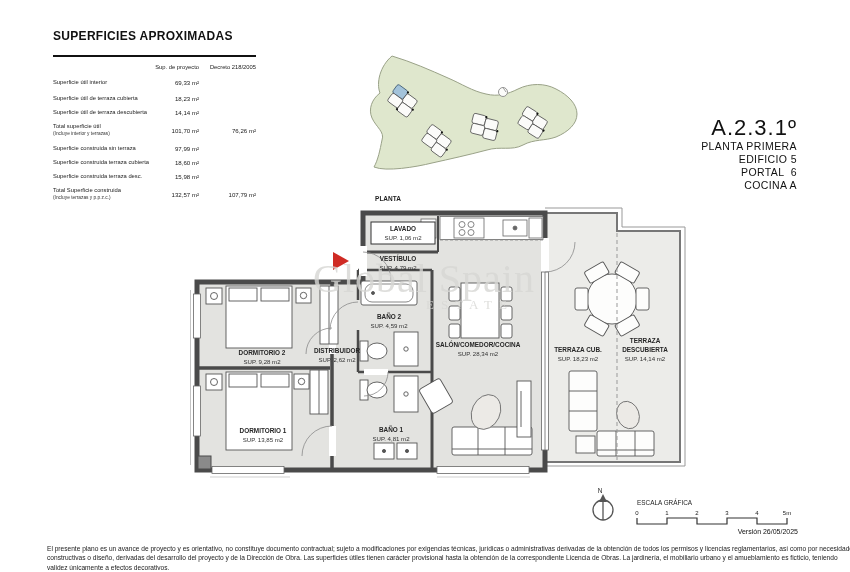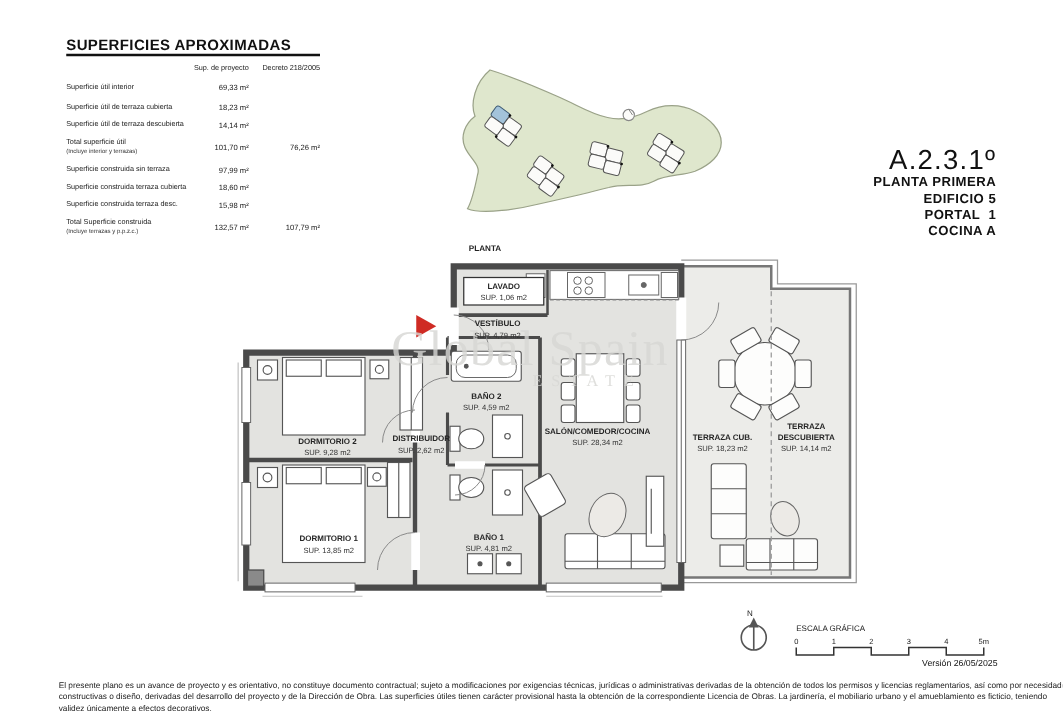--- a/index.html
+++ b/index.html
@@ -1,33 +1,33 @@
 <!DOCTYPE html>
 <html><head>
 <meta charset="utf-8">
 <style>
   html,body{margin:0;padding:0;background:#ffffff;}
   .page{position:relative;width:850px;height:572px;background:#fff;overflow:hidden;
         font-family:"Liberation Sans",sans-serif;color:#1a1a1a;}
   
   .surfaces{position:absolute;left:53px;top:29px;width:203px;}
   .s-title{font-size:12px;font-weight:700;letter-spacing:.3px;color:#111;
-           border-bottom:2.2px solid #111;padding-bottom:0;}
+           border-bottom:2.2px solid #111;padding-bottom:12px;}
   .s-head{display:flex;margin-top:7px;font-size:5.8px;color:#222;}
   .s-head .sp{width:94px;} .s-head .h1{width:52px;text-align:right;} .s-head .h2{width:57px;text-align:right;}
   .s-row{display:flex;align-items:center;margin-top:7px;}
   .s-row .lbl{width:102px;font-size:5.8px;line-height:6.6px;color:#1c1c1c;}
   .s-row .sub{font-size:4.8px;color:#333;margin-top:1px;}
   .s-row .v1{width:44px;text-align:right;font-size:6.1px;}
   .s-row .v2{width:57px;text-align:right;font-size:6.1px;}
   .mt-lg{margin-top:9px;} .mt-md{margin-top:8px;}
   
   .unit{position:absolute;right:53px;top:116px;text-align:right;color:#111;}
   .unit .code{font-size:22px;letter-spacing:1px;line-height:24px;}
-  .unit .uline{font-size:10.5px;letter-spacing:.4px;line-height:13px;white-space:pre;font-weight:bold;}
+  .unit .uline{font-size:10.5px;letter-spacing:.4px;line-height:13px;white-space:pre;}
   
   .version{position:absolute;left:598px;top:528px;width:200px;text-align:right;font-size:7px;color:#111;}
   .disclaimer{position:absolute;left:47px;top:544px;font-size:6.6px;line-height:9.4px;color:#1a1a1a;white-space:nowrap;}
   svg{position:absolute;}
   .rn{font:700 6.4px "Liberation Sans",sans-serif;fill:#262626;text-anchor:middle;}
   .ra{font:400 6.1px "Liberation Sans",sans-serif;fill:#333;text-anchor:middle;}
   .cap{font:700 6.5px "Liberation Sans",sans-serif;fill:#222;text-anchor:middle;}
   .wm1{font:400 40px "Liberation Serif",serif;fill:#d7d7d4;opacity:.8;text-anchor:middle;letter-spacing:1px;}
   .wm2{font:400 13px "Liberation Serif",serif;fill:#d7d7d4;opacity:.8;text-anchor:middle;letter-spacing:7px;}
   .sc{font:400 6.4px "Liberation Sans",sans-serif;fill:#222;}
@@ -128,21 +128,21 @@
         <rect x="14" y="12" width="13" height="10" rx="2"></rect>
       <circle cx="13" cy="1" r="1.1" fill="#111" stroke="none"></circle>
         <circle cx="27" cy="12" r="1.1" fill="#111" stroke="none"></circle>
     </g>
   </svg>
 
   <div class="unit">
     <div class="code">A.2.3.1º</div>
     <div class="uline">PLANTA PRIMERA</div>
     <div class="uline">EDIFICIO 5</div>
-    <div class="uline">PORTAL  1</div>
+    <div class="uline">PORTAL  6</div>
     <div class="uline">COCINA A</div>
   </div>
 
   <svg style="left:188px;top:188px;" width="500" height="292" viewBox="188 188 500 292">
 
     <text class="cap" x="388" y="201">PLANTA</text>
 
     <path d="M545,208 H622 V227 H685 V466 H545" fill="none" stroke="#999" stroke-width="1"></path>
 
     <path d="M545,213 H617 V231 H680 V462 H545 Z" fill="#ecece9" stroke="#777" stroke-width="2"></path>

